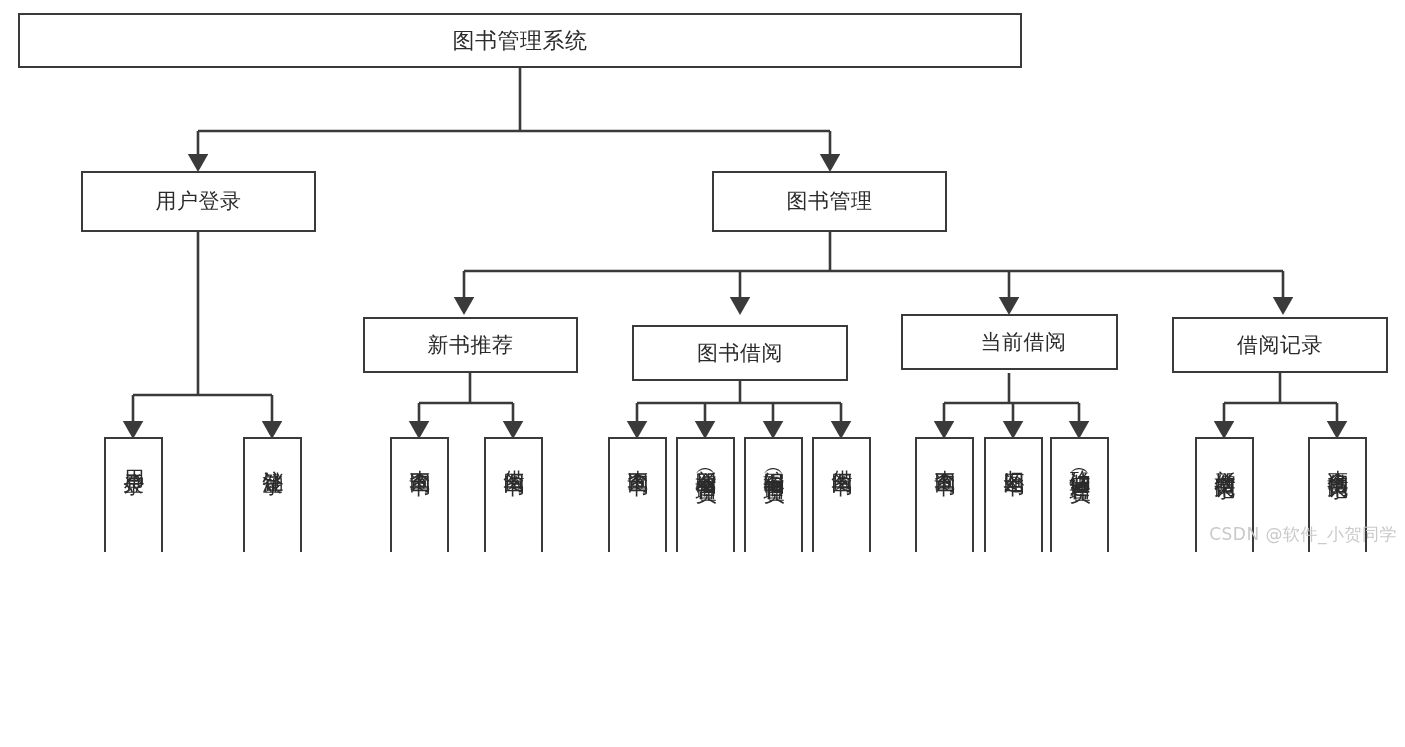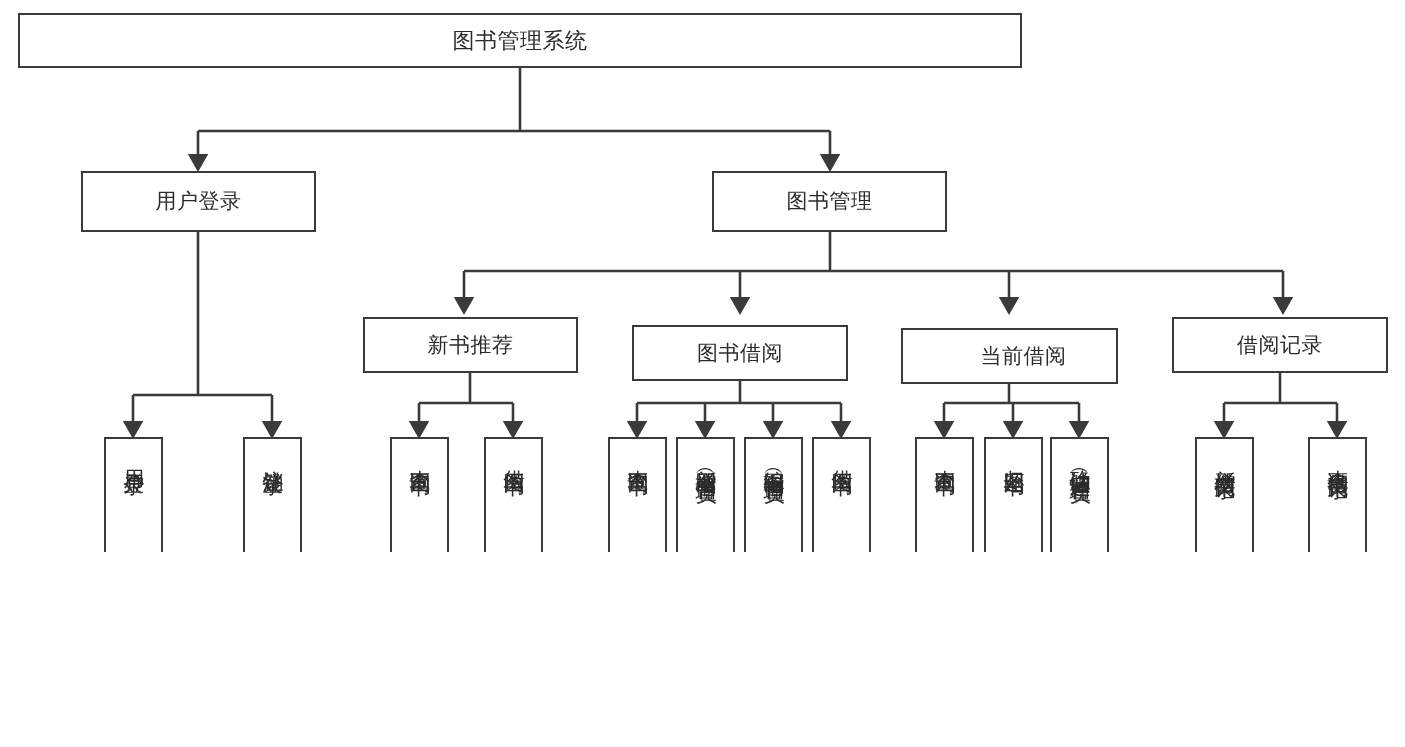--- a/index.html
+++ b/index.html
@@ -131,21 +131,21 @@
   <div class="node" style="left:712px; top:171px; width:235px; height:61px;">
     <span class="label">图书管理</span>
   </div>
 
   <div class="node" style="left:363px; top:317px; width:215px; height:56px;">
     <span class="label">新书推荐</span>
   </div>
   <div class="node" style="left:632px; top:317px; width:216px; height:56px;margin-top:8px;">
     <span class="label">图书借阅</span>
   </div>
-  <div class="node" style="left:901px; top:328px; width:217px; height:56px;padding-left:28px;">
+  <div class="node" style="left:901px; top:314px; width:217px; height:56px;padding-left:28px;">
     <span class="label">当前借阅</span>
   </div>
   <div class="node" style="left:1172px; top:317px; width:216px; height:56px;text-align:right;">
     <span class="label">借阅记录</span>
   </div>
 
   <div class="node vertical" style="left:104px; top:437px; width:59px; height:295px;">
     <span class="label">用户登录</span>
   </div>
   <div class="node vertical" style="left:243px; top:437px; width:59px; height:295px;">
@@ -182,14 +182,15 @@
     <span class="label">确认归还（管理员）</span>
   </div>
 
   <div class="node vertical" style="left:1195px; top:437px; width:59px; height:295px;">
     <span class="label">新增借阅记录</span>
   </div>
   <div class="node vertical" style="left:1308px; top:437px; width:59px; height:295px;">
     <span class="label">查询借阅记录</span>
   </div>
 
+  <div class="watermark">CSDN @软件_小贺同学</div>
 
 </div>
 
 </body></html>

